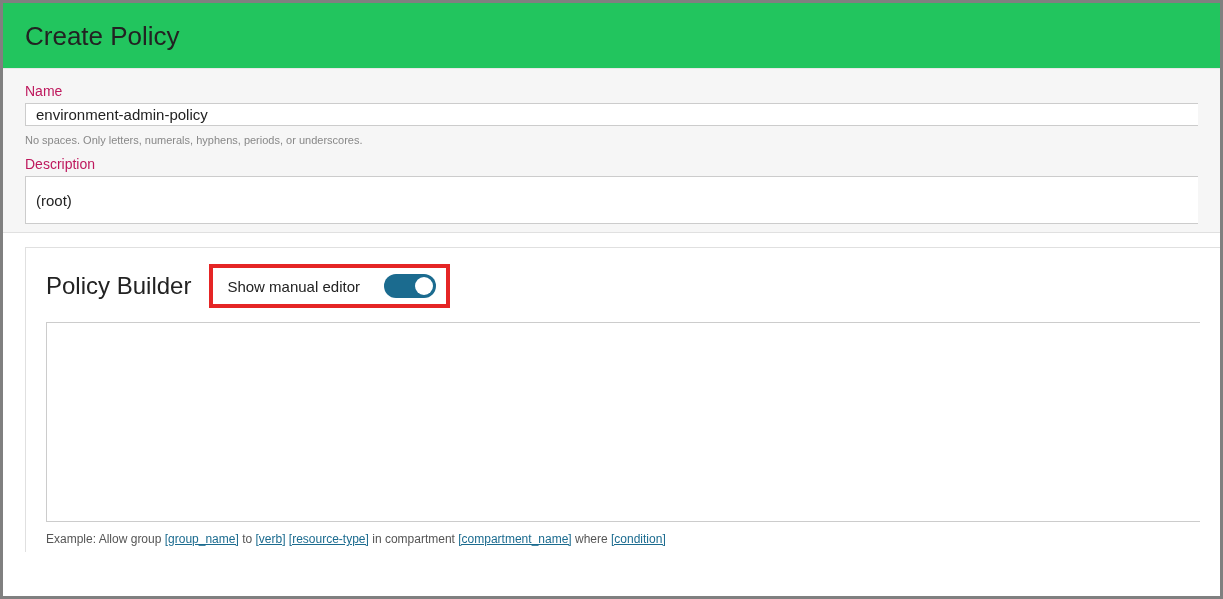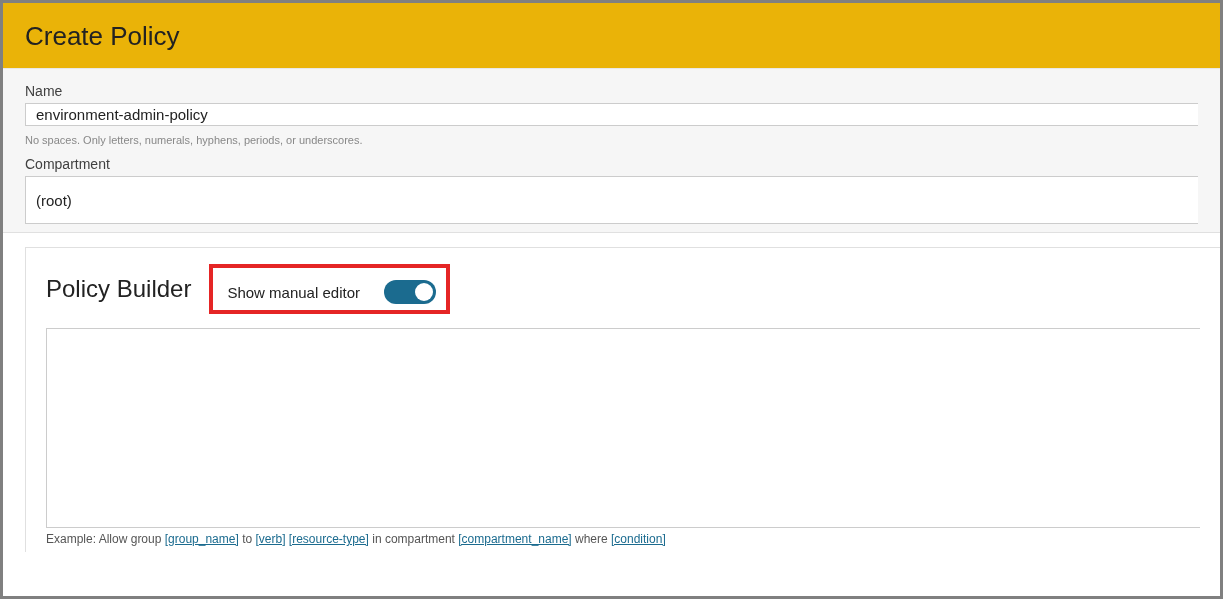--- a/index.html
+++ b/index.html
@@ -16,38 +16,38 @@
     }
     .outer-border {
       width: 1223px;
       height: 599px;
       border: 3px solid #808080;
       background: #fff;
     }
     .header {
       padding: 18px 22px 16px 22px;
       border-bottom: 1px solid #e8e8e8;
-      background: #eab308;
+      background: #22c55e;
     }
     .header h1 {
       font-size: 26px;
       font-weight: 500;
       color: #222;
     }
     .form-area {
       background: #f6f6f6;
       padding: 14px 0 0 0;
       border-bottom: 1px solid #e0e0e0;
     }
     .field-group {
       padding: 0 22px 10px 22px;
     }
     .field-label {
       font-size: 14px;
-      color: #404040;
+      color: #be185d;
       margin-bottom: 4px;
       display: block;
     }
     .text-input {
       width: 100%;
       height: 23px;
       border: 1px solid #ccc;
       border-right: none;
       padding: 4px 10px;
       font-size: 15px;
@@ -90,21 +90,21 @@
     .builder-title {
       font-size: 24px;
       font-weight: 400;
       color: #222;
     }
     .highlight-box {
       border: 4px solid #e52525;
       display: flex;
       align-items: center;
       gap: 24px;
-      padding: 12px 10px 6px 14px;
+      padding: 6px 10px 6px 14px;
     }
     .toggle-label {
       font-size: 15px;
       color: #222;
     }
     .toggle {
       width: 52px;
       height: 24px;
       border-radius: 12px;
       background: #1b6b8f;
@@ -129,20 +129,21 @@
       padding: 8px;
       font-size: 14px;
       resize: none;
       outline: none;
       font-family: inherit;
       background: #fff;
     }
     .example-line {
       font-size: 12px;
       color: #555;
+      margin-top: 6px;
     }
     .example-link {
       color: #1b6b8f;
       text-decoration: underline;
       cursor: pointer;
     }
   </style>
 </head>
 <body>
 
@@ -154,21 +155,21 @@
   <div class="form-area">
 
     <div class="field-group">
       <label class="field-label">Name</label>
       <input type="text" class="text-input" value="environment-admin-policy" style="">
       <div class="helper-text">No spaces. Only letters, numerals, hyphens, periods, or underscores.</div>
     </div>
 
 
     <div class="field-group" style="padding-bottom:8px;">
-      <label class="field-label">Compartment</label>
+      <label class="field-label">Description</label>
       <input type="text" class="compartment-input" value="(root)" style="">
     </div>
 
   </div>
 
   <div class="builder-section">
     <div class="builder-header">
       <div class="builder-title">Policy Builder</div>
       <div class="highlight-box">
         <span class="toggle-label">Show manual editor</span>

